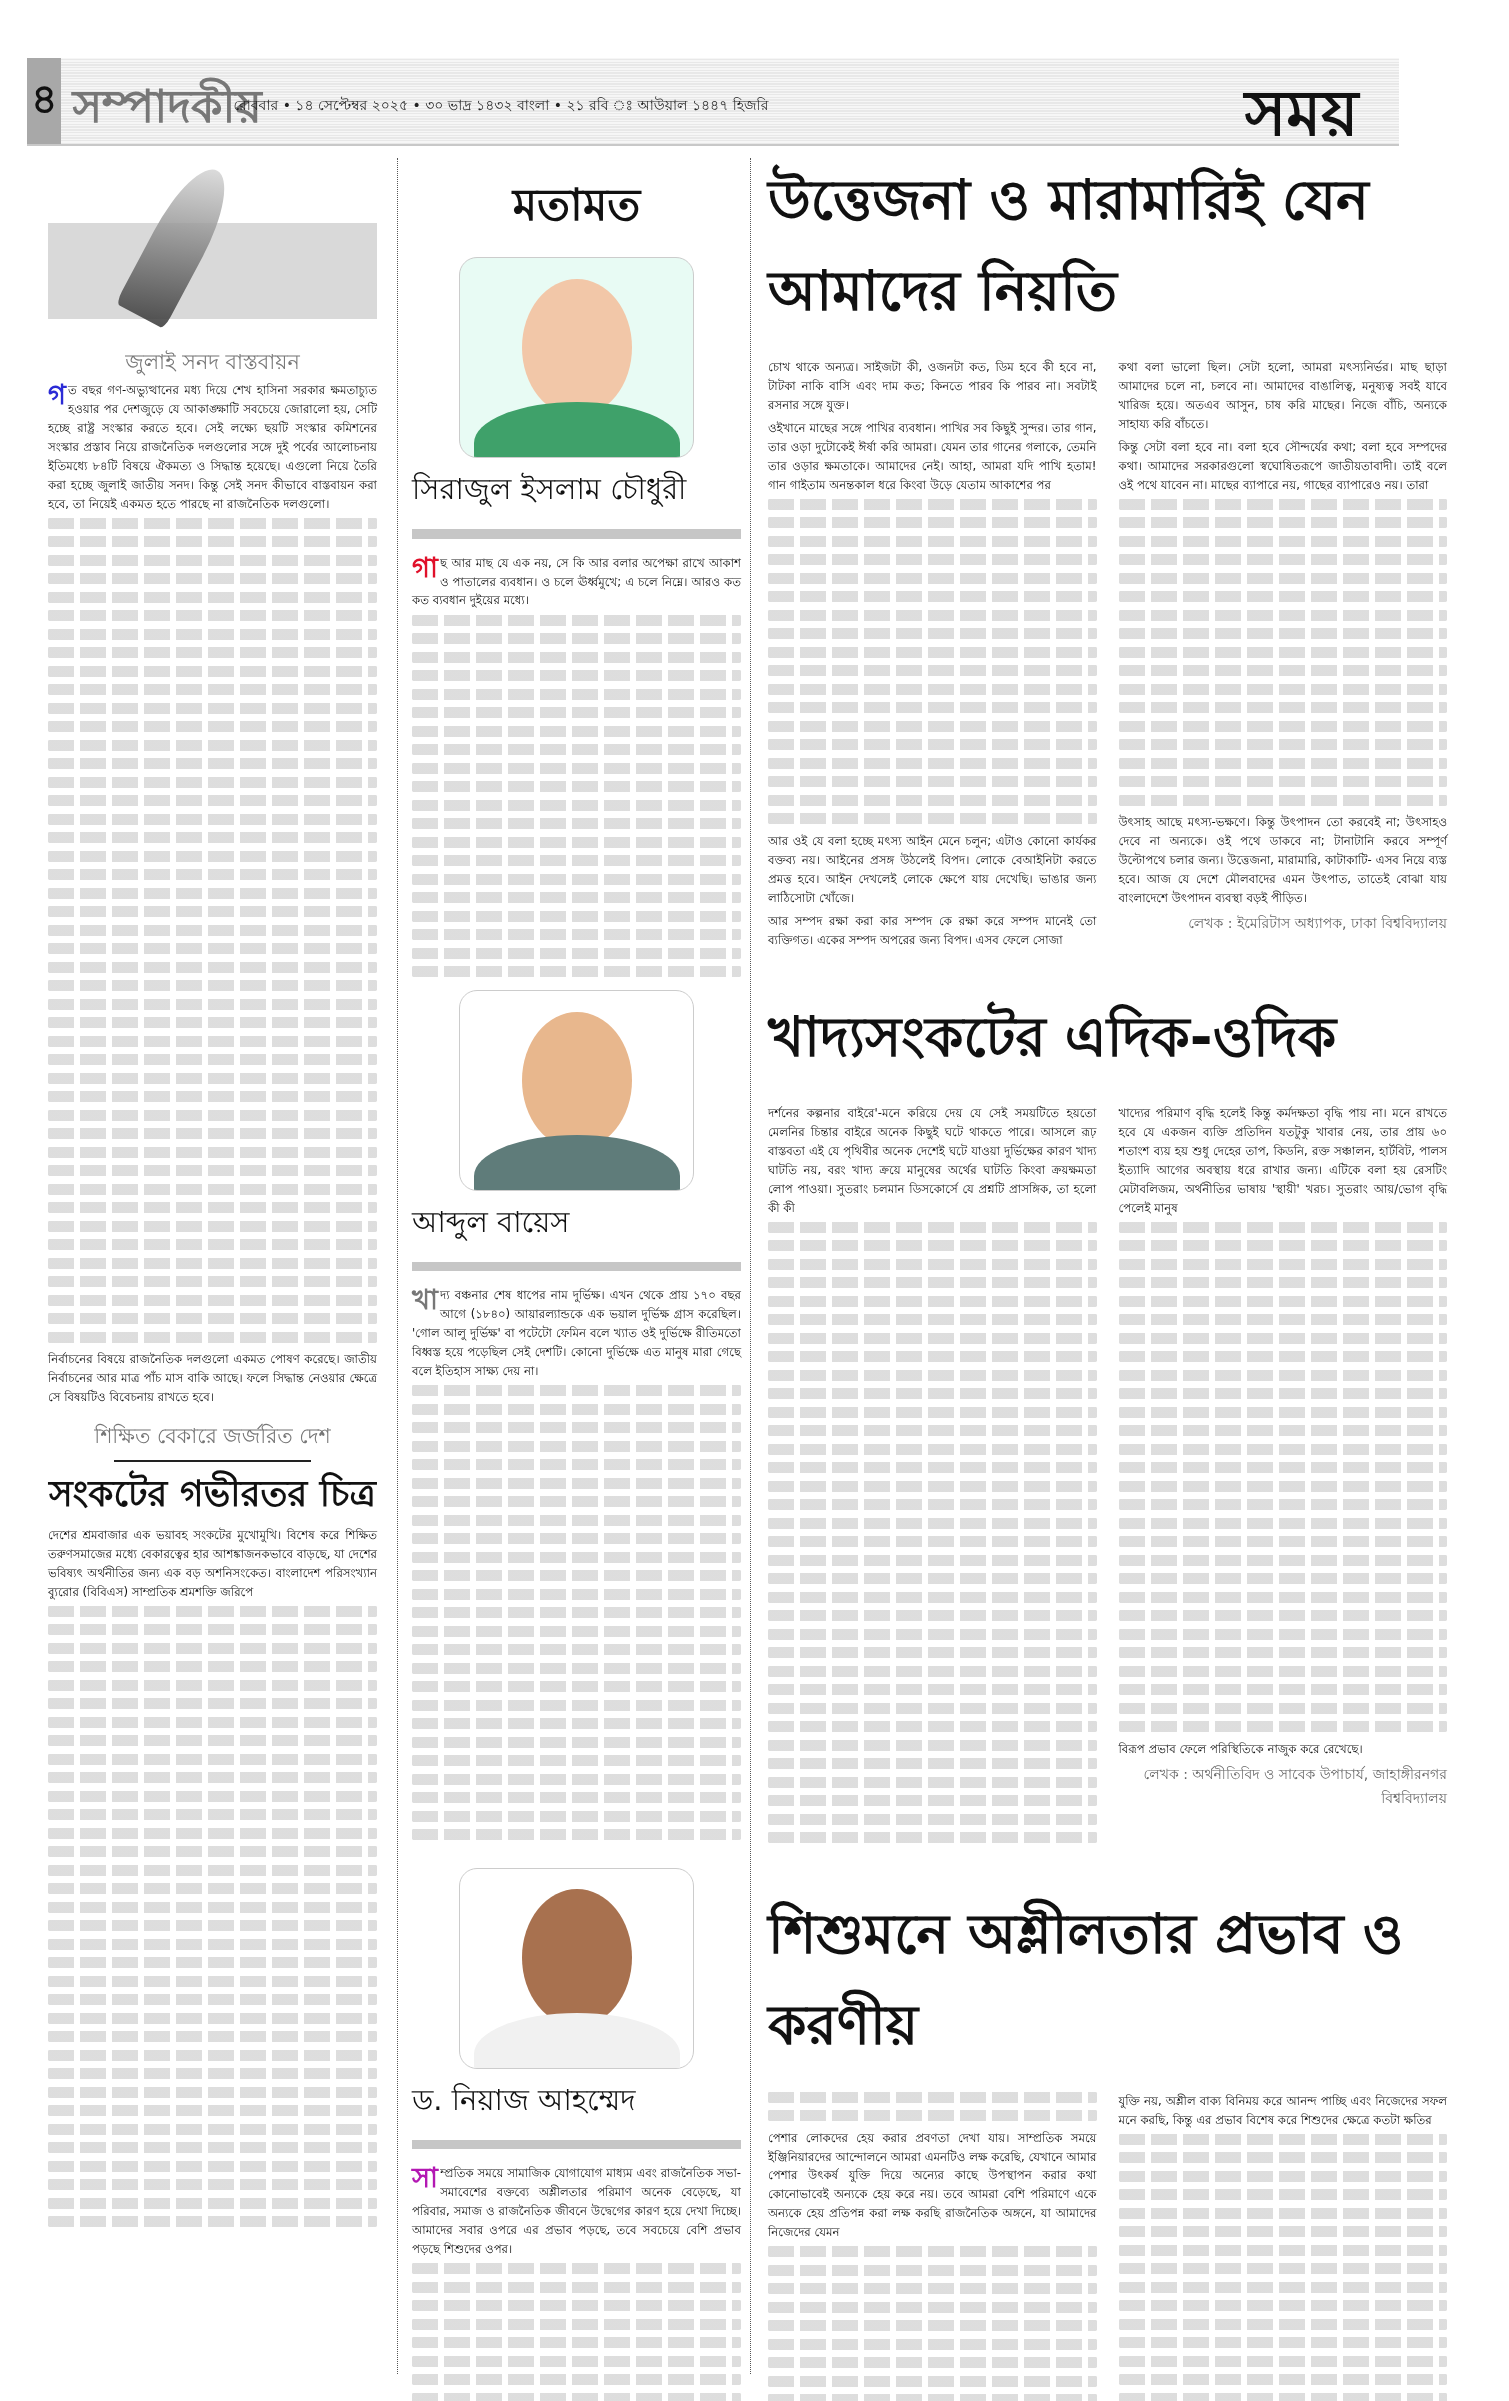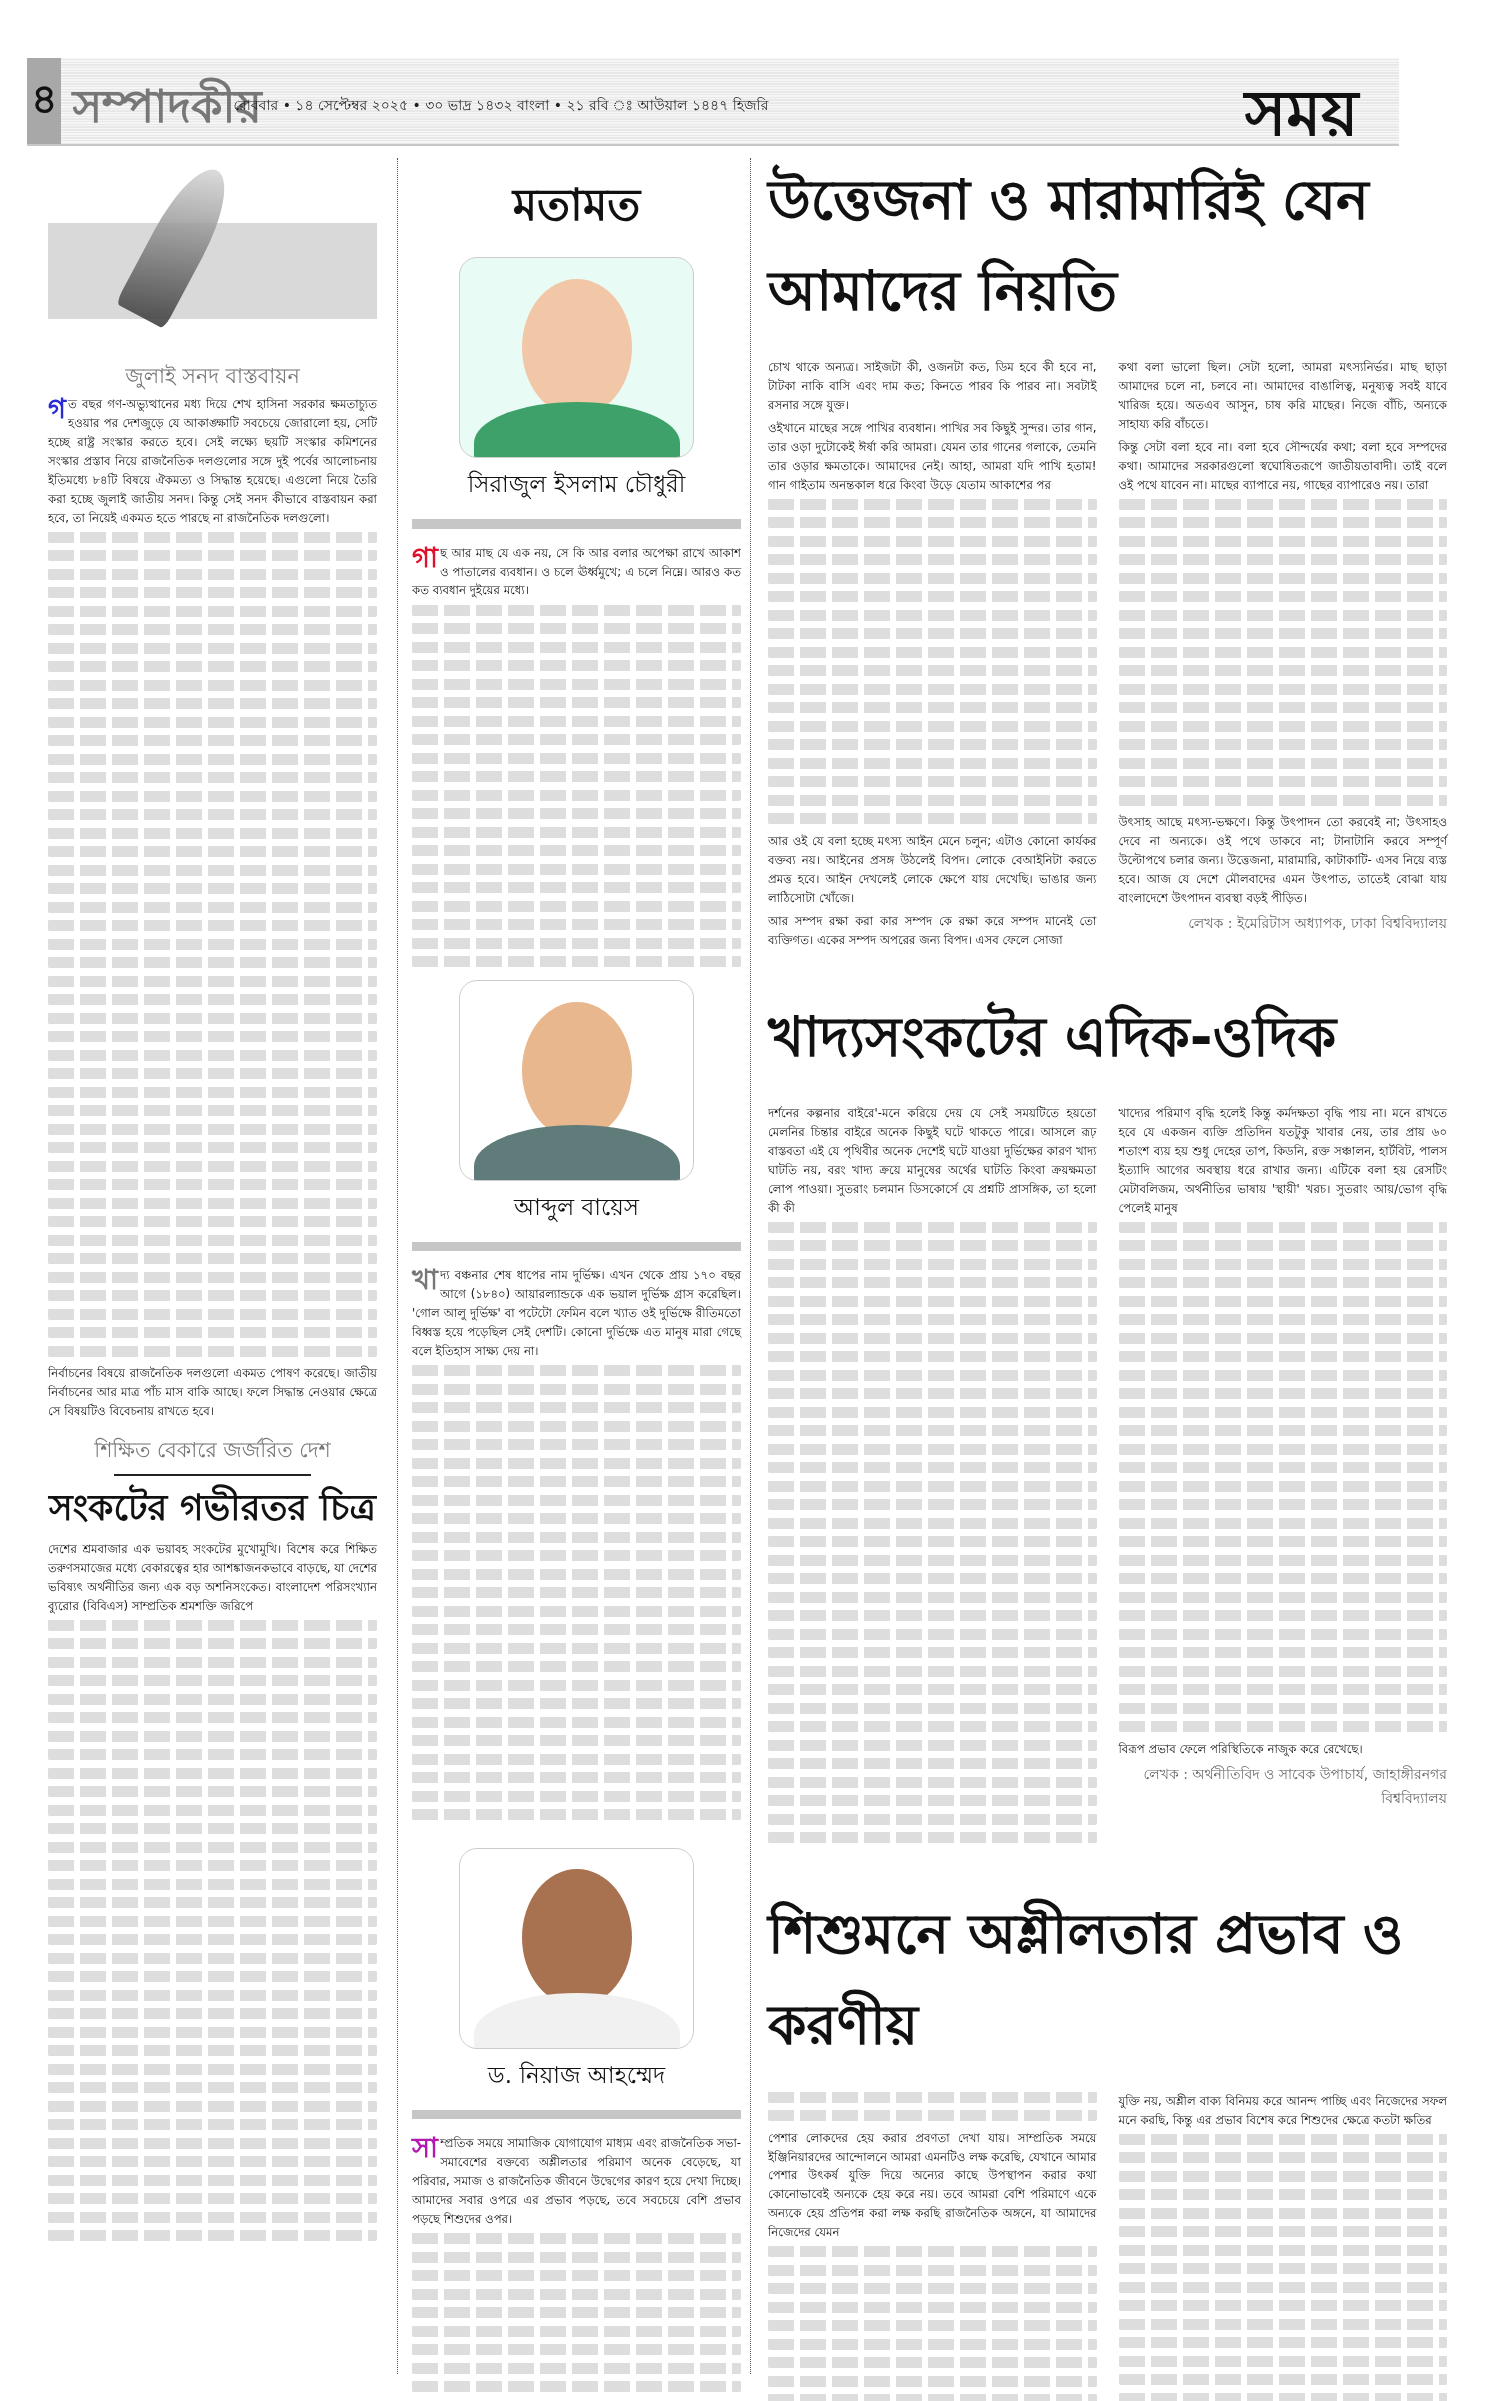--- a/index.html
+++ b/index.html
@@ -17,36 +17,36 @@
   .col-left { position: absolute; left: 48px; top: 158px; width: 329px; }
   .divider-v { position: absolute; left: 397px; top: 158px; width: 0; height: 2216px; border-left: 1.4px dotted #555; }
   .col-mid { position: absolute; left: 412px; top: 158px; width: 329px; }
   .divider-v2 { position: absolute; left: 750px; top: 158px; width: 0; height: 2216px; border-left: 1.4px dotted #555; }
   .col-right { position: absolute; left: 768px; top: 158px; width: 679px; }
 
   .feather-box { margin-top: 65px; height: 96px; background: #d9d9d9; position: relative; }
   .feather { position: absolute; left: 103px; top: -62px; width: 55px; height: 165px;
              background: linear-gradient(160deg, #ddd, #777 60%, #333); border-radius: 60% 60% 10% 10%;
              transform: rotate(28deg); opacity: .85; }
-  .kicker { text-align: center; font-size: 20.6px; color: #777; margin-top: 42px; }
+  .kicker { text-align: center; font-size: 20.6px; color: #777; margin-top: 28px; }
   .ed-title { text-align: center; font-size: 36px; font-weight: bold; line-height: 1.25; margin: 6.9px 0 10.3px; }
   .rule { width: 60%; margin: 5.5px auto 8.2px; border-top: 2.1px solid #222; }
   p.body { font-size: 11.7px; line-height: 1.62; text-align: justify; margin: 0 0 4.1px; }
   .dropcap { font-size: 27.4px; font-weight: bold; float: left; line-height: 1; margin-right: 2.1px; }
   .filler { height: 11px; margin: 0 0 7.5px; background: repeating-linear-gradient(90deg,#444 0 26px,transparent 26px 32px); opacity:.18; border-radius: 1.4px; }
 
   .opinion-label { text-align: center; font-size: 44px; font-weight: bold; margin: 13.7px 0 12.4px; }
   .portrait { width: 233px; height: 199px; margin: 0 auto; border: 1.4px solid #ccc; border-radius: 18px;
               position: relative; overflow: hidden; }
   .portrait .face { position:absolute; left: 62px; top: 20.6px; width: 110px; height: 137px; border-radius: 50%; }
   .portrait .body-shape { position:absolute; left: 13.7px; top: 144px; width: 206px; height: 82px; border-radius: 60% 60% 0 0; }
   .p1 { background: #e8fbf4; } .p1 .face { background: #f2c7a8; } .p1 .body-shape { background: #3fa16a; }
   .p2 { background: #ffffff; } .p2 .face { background: #e8b78d; } .p2 .body-shape { background: #5f7c7a; }
   .p3 { background: #ffffff; } .p3 .face { background: #a8714f; } .p3 .body-shape { background: #f1f1f1; }
-  .author { text-align: center; font-size: 23px; margin: 8.2px 0 13.7px; }
+  .author { text-align: left; font-size: 29px; margin: 8.2px 0 13.7px; }
   .bar-sep { height: 9.6px; background: #c6c6c6; margin-bottom: 15px; }
 
   .headline { text-align: left; font-size: 55px; font-weight: bold; margin: 0 0 18px; }
   .two-col { display: grid; grid-template-columns: 1fr 1fr; gap: 22px; }
   .byline { text-align: right; font-size: 14px; color: #666; margin-top: 4.1px; }
   .art { margin-bottom: 41px; }
 </style>
 </head>
 <body>
 

